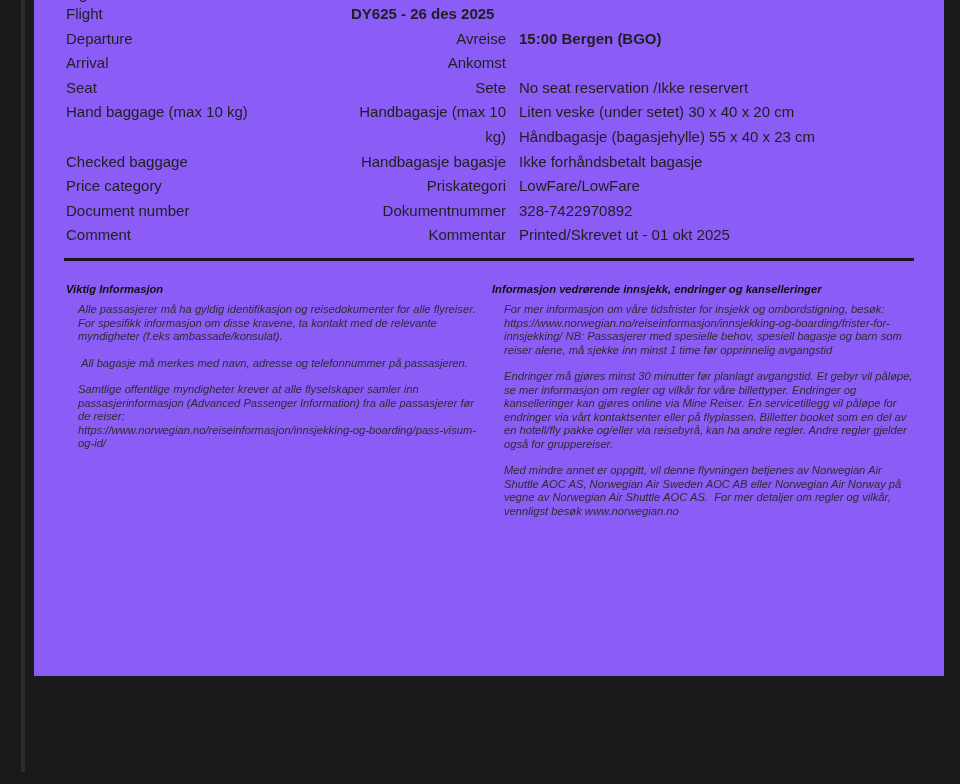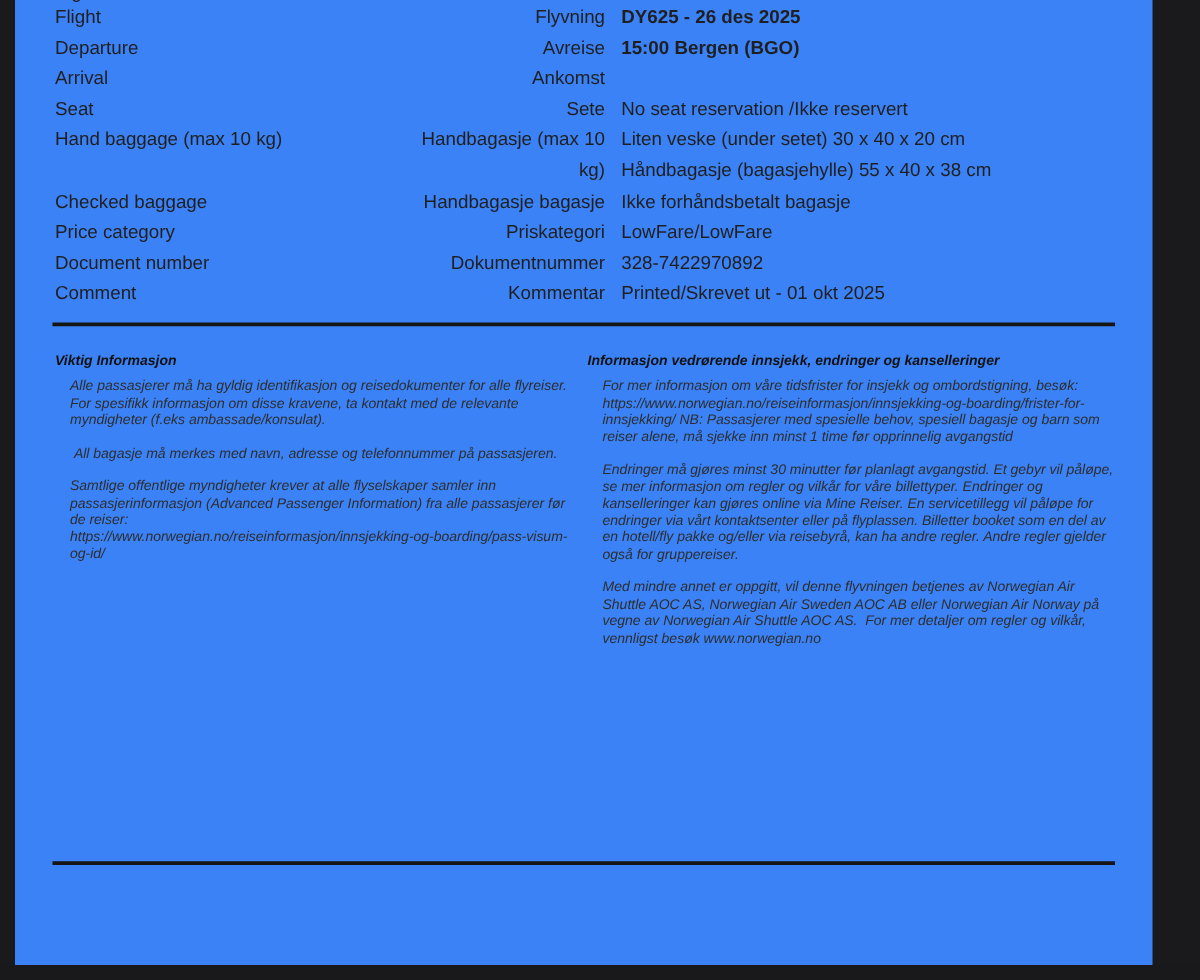--- a/index.html
+++ b/index.html
@@ -2,22 +2,22 @@
 <html><head>
 <meta charset="utf-8">
 <style>
   html,body{margin:0;padding:0;}
   body{
     width:960px;height:784px;position:relative;overflow:hidden;
     background:#1a1a1c;
     font-family:"Liberation Sans", sans-serif;
   }
   .paper{
-    position:absolute;left:12px;top:0;width:910px;height:772px;
-    background:#3b82f6;color:#1f1f1f;overflow:hidden;
+    position:absolute;left:34px;top:0;width:910px;height:676px;
+    background:#8b5cf6;color:#1f1f1f;overflow:hidden;
   }
   .edge-highlight{
     position:absolute;left:21px;top:0;width:4px;height:772px;background:#2c2c2e;
   }
   .bottom-bar{
     position:absolute;left:0;top:772px;width:960px;height:12px;background:#19191b;
   }
   .clip-artifact{
     position:absolute;left:45px;top:-15px;font-size:15px;color:#222;
   }
@@ -69,21 +69,20 @@
 
 <div class="edge-highlight"></div>
 
 <div class="paper">
 
   <span class="clip-artifact">g</span>
 
   <div class="flight-table">
     <div class="frow bold-value">
       <div class="lbl-en">Flight</div>
-      <div class="lbl-no">Flyvning</div>
       <div class="val">
           <div>DY625 - 26 des 2025</div>
         </div>
     </div>
 
     <div class="frow bold-value">
       <div class="lbl-en">Departure</div>
       <div class="lbl-no">Avreise</div>
       <div class="val">
           <div>15:00 Bergen (BGO)</div>
@@ -101,21 +100,21 @@
       <div class="val">
           <div>No seat reservation /Ikke reservert</div>
         </div>
     </div>
 
     <div class="frow">
       <div class="lbl-en">Hand baggage (max 10 kg)</div>
       <div class="lbl-no">Handbagasje (max 10 kg)</div>
       <div class="val">
           <div>Liten veske (under setet) 30 x 40 x 20 cm</div>
-          <div>Håndbagasje (bagasjehylle) 55 x 40 x 38 cm</div>
+          <div>Håndbagasje (bagasjehylle) 55 x 40 x 23 cm</div>
         </div>
     </div>
 
     <div class="frow">
       <div class="lbl-en">Checked baggage</div>
       <div class="lbl-no">Handbagasje bagasje</div>
       <div class="val">
           <div>Ikke forhåndsbetalt bagasje</div>
         </div>
     </div>

